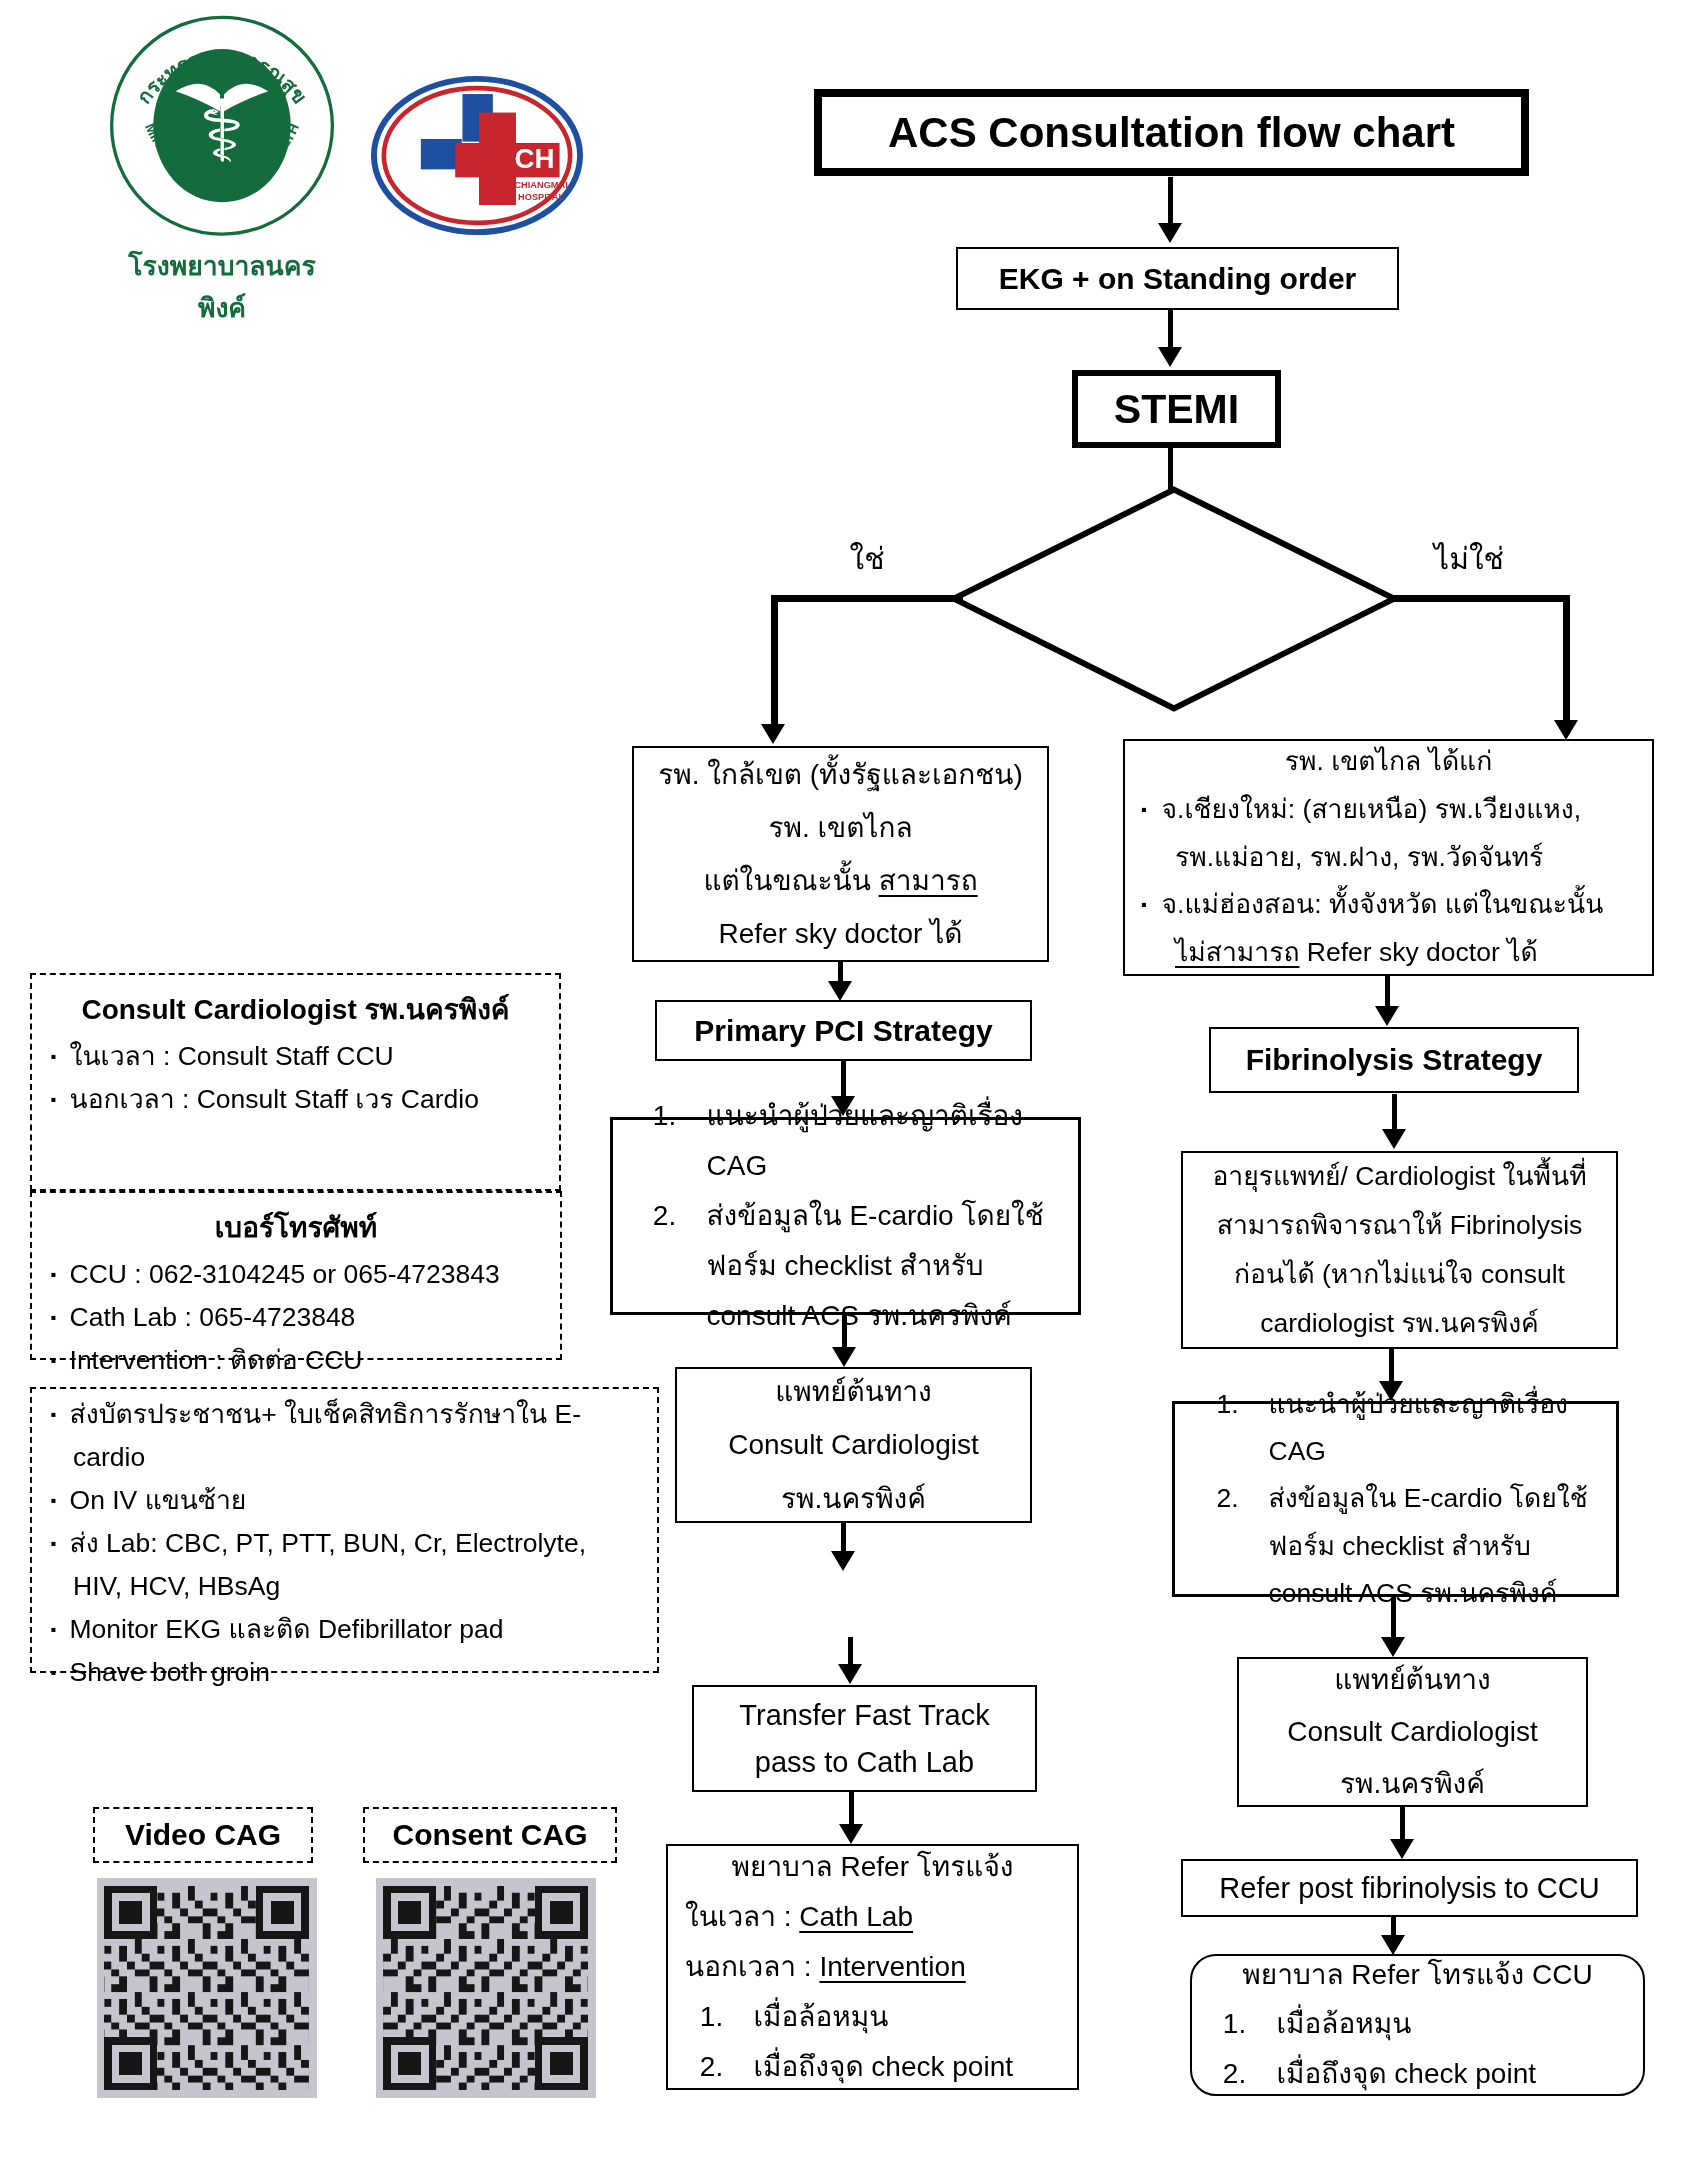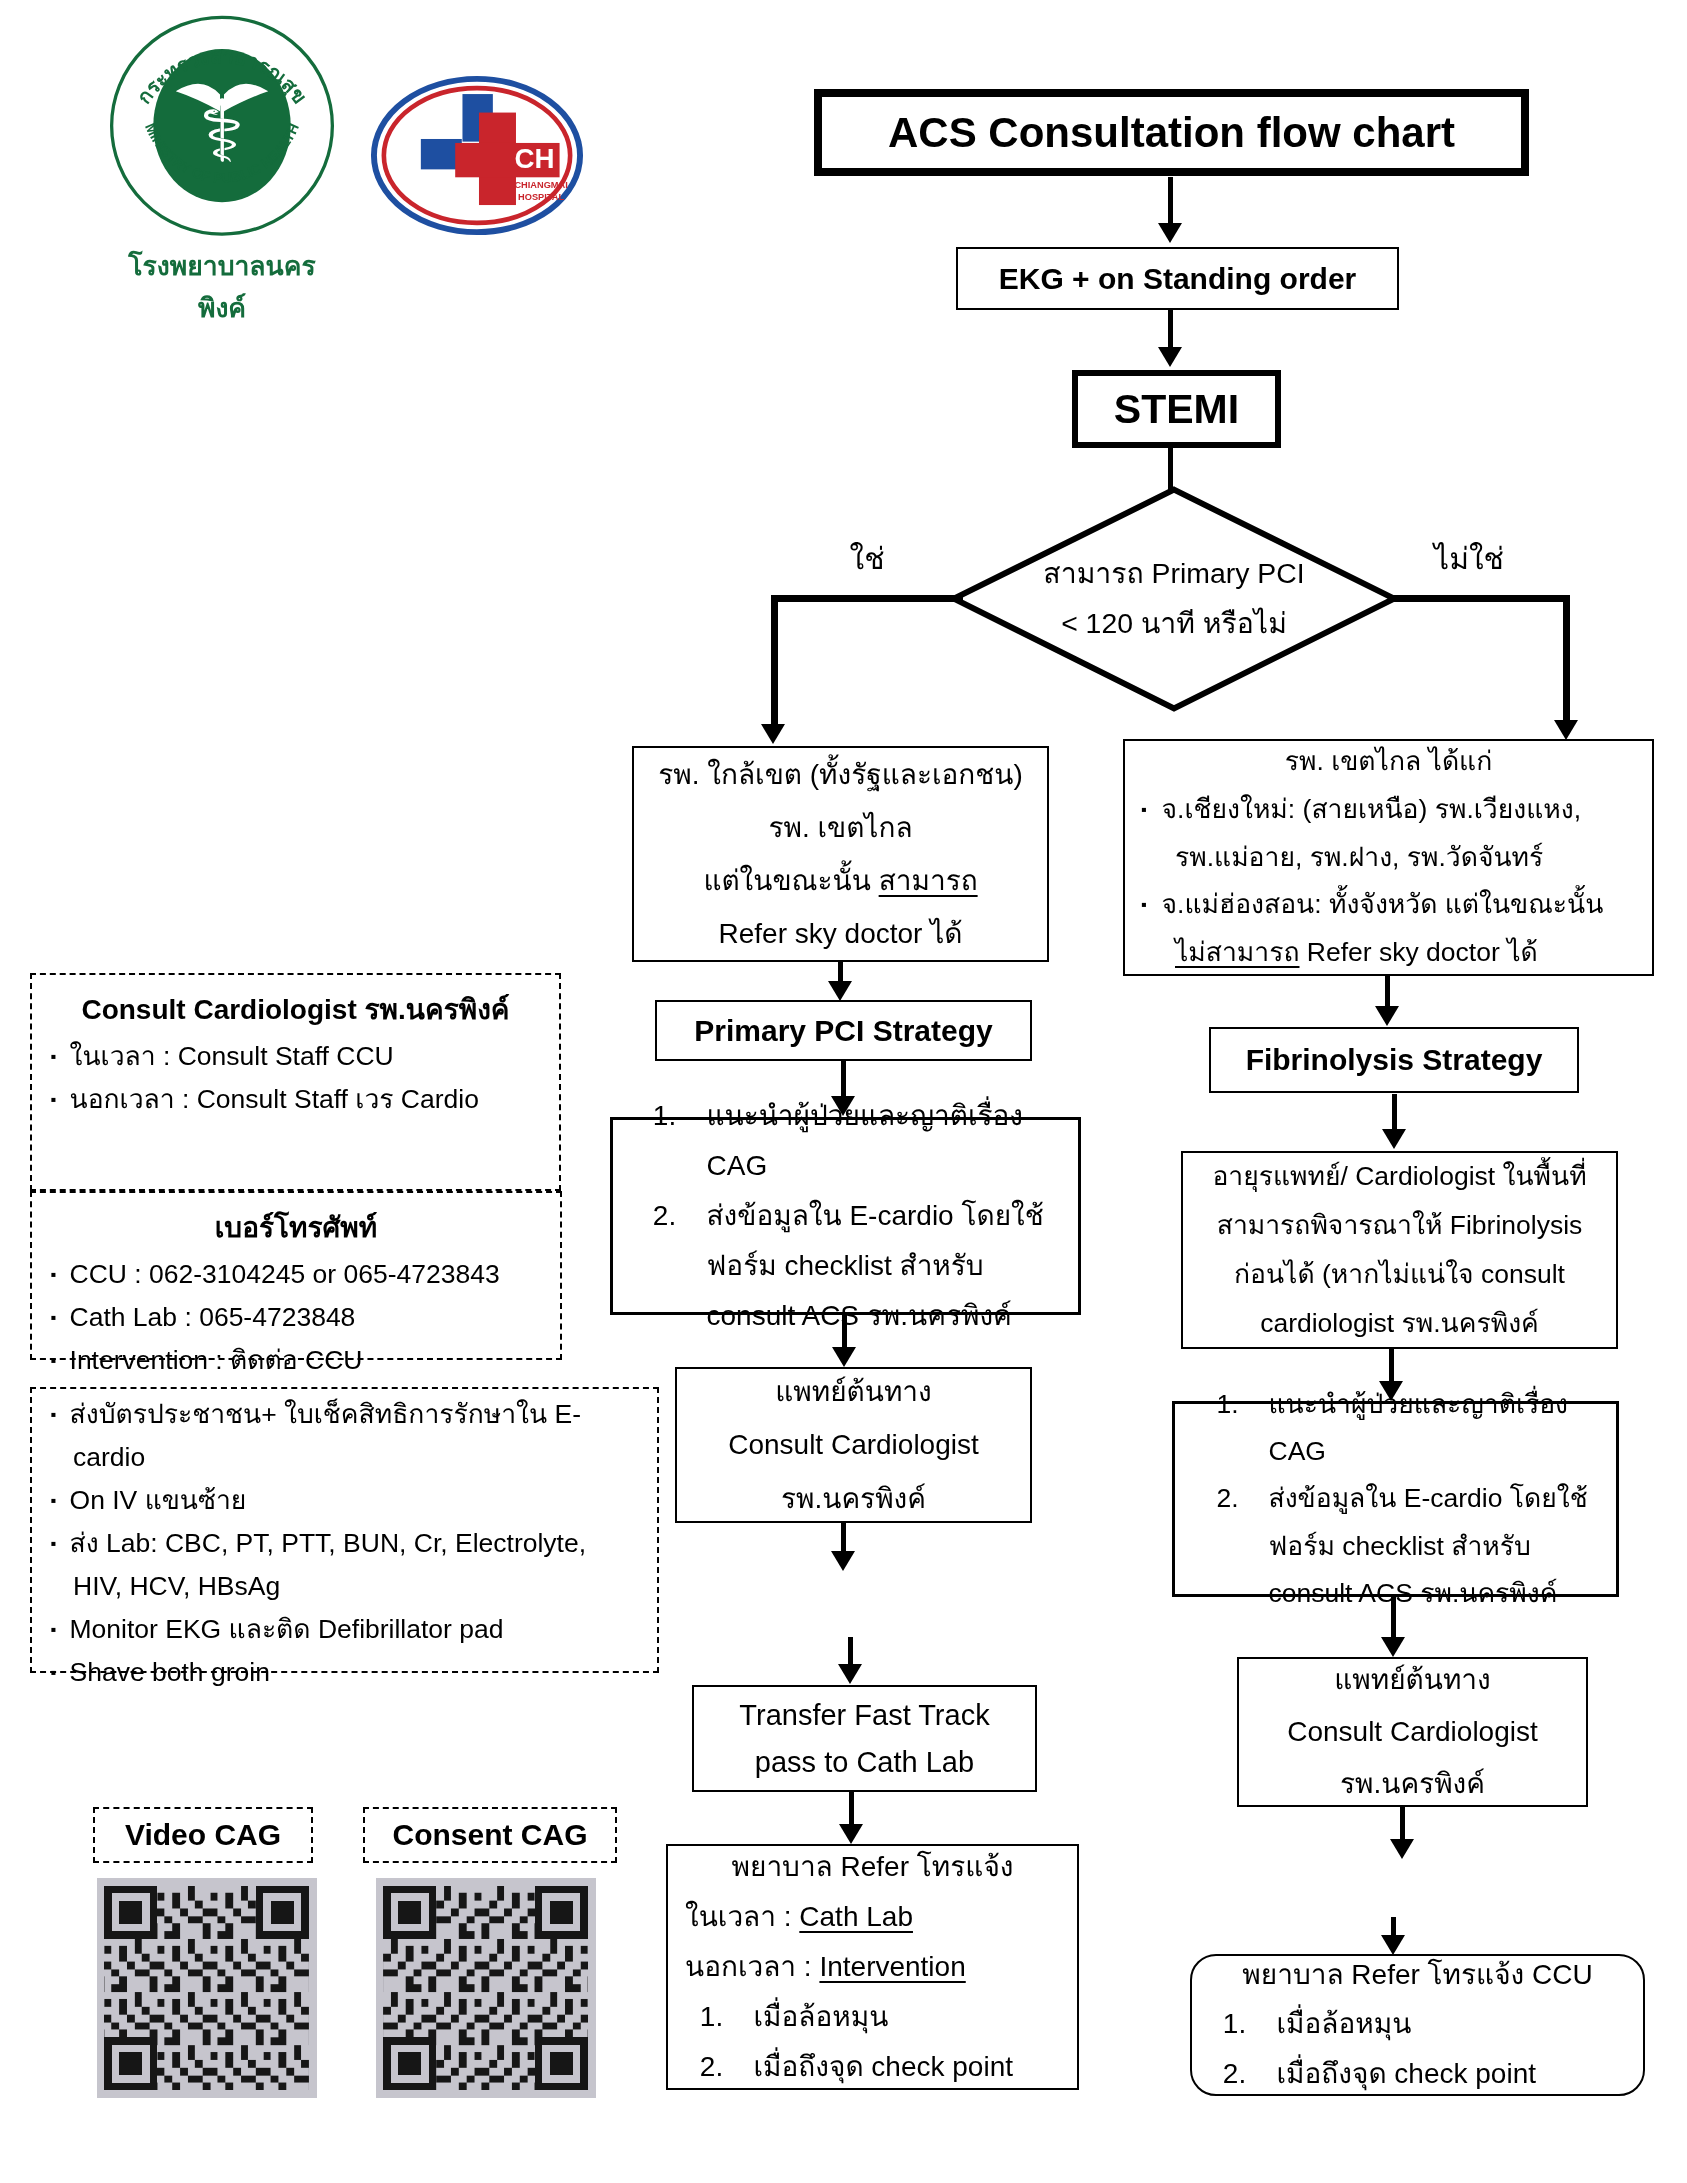--- a/index.html
+++ b/index.html
@@ -75,25 +75,20 @@
     <span>EKG + on Standing order</span>
   </div>
 
   <div class="box bold" style="left:1072px;top:370px;width:209px;height:78px;border-width:6.6px;font-size:41px;">
     <span>STEMI</span>
   </div>
 
   <svg class="abs" style="left:949px;top:485px;" width="450" height="228" viewBox="0 0 680 345">
     <polygon points="340,7 673,172 340,338 7,172" fill="#ffffff" stroke="#000000" stroke-width="9"></polygon>
   </svg>
-  <div class="abs" style="left:982px;top:523px;width:384px;height:152px;display:flex;flex-direction:column;
-       justify-content:center;align-items:center;text-align:center;font-size:28.4px;line-height:1.75;">
-    <div>สามารถ Primary PCI</div>
-    <div>&lt; 120 นาที หรือไม่</div>
-  </div>
   <div class="abs" style="left:814px;top:535px;width:106px;text-align:center;font-size:30px;">ใช่</div>
   <div class="abs" style="left:1403px;top:535px;width:132px;text-align:center;font-size:30px;">ไม่ใช่</div>
 
   <div class="line" style="left:771px;top:595px;width:192px;height:6.6px;"></div>
   <div class="line" style="left:771px;top:595px;width:6.6px;height:131px;"></div>
   <div class="ahead" style="left:761px;top:724px;"></div>
   <div class="line" style="left:1388px;top:595px;width:182px;height:6.6px;"></div>
   <div class="line" style="left:1563px;top:595px;width:6.6px;height:127px;"></div>
   <div class="ahead" style="left:1554px;top:720px;"></div>
 
@@ -203,20 +198,23 @@
 
   <div class="box" style="left:1237px;top:1657px;width:351px;height:150px;font-size:28px;line-height:1.85;">
     <div>แพทย์ต้นทาง</div>
     <div>Consult Cardiologist</div>
     <div>รพ.นครพิงค์</div>
   </div>
 
   <div class="line" style="left:1400px;top:1807px;width:5.3px;height:33px;"></div>
   <div class="ahead" style="left:1390px;top:1839px;"></div>
 
+  <div class="box" style="left:1181px;top:1859px;width:457px;height:58px;font-size:29px;">
+    <span>Refer post fibrinolysis to CCU</span>
+  </div>
 
   <div class="line" style="left:1391px;top:1917px;width:5.3px;height:18.5px;"></div>
   <div class="ahead" style="left:1381px;top:1935px;"></div>
 
   <div class="box" style="left:1190px;top:1954px;width:455px;height:142px;font-size:28px;line-height:1.7;align-items:stretch;padding:5px 16px;border-radius:26px;">
     <div style="text-align:center;">พยาบาล Refer โทรแจ้ง CCU</div>
     <ol class="steps-ol" style="font-size:28px;padding-left:46px;">
       <li>เมื่อล้อหมุน</li>
       <li>เมื่อถึงจุด check point</li>
     </ol>

